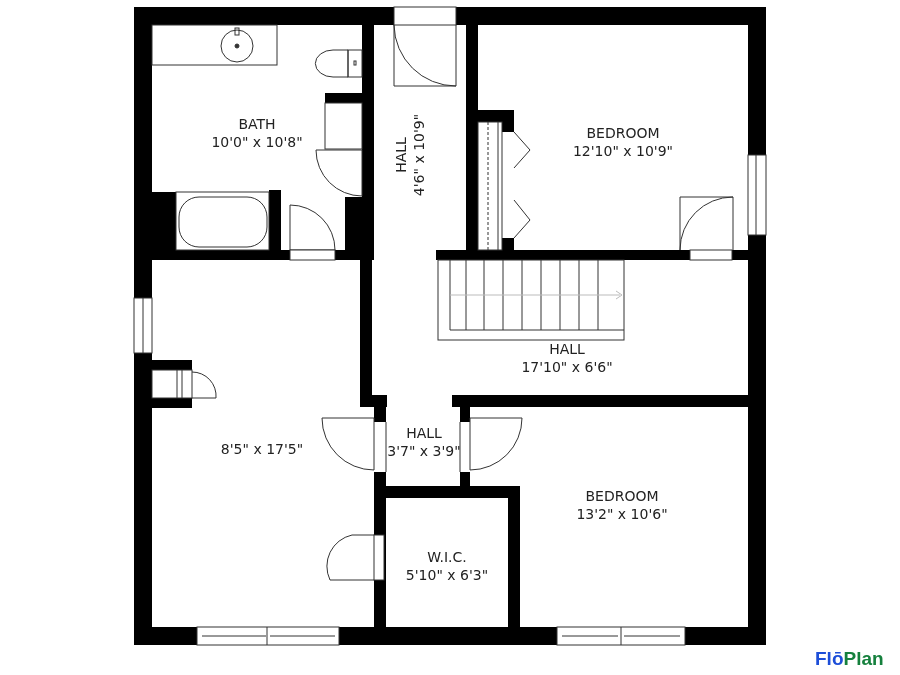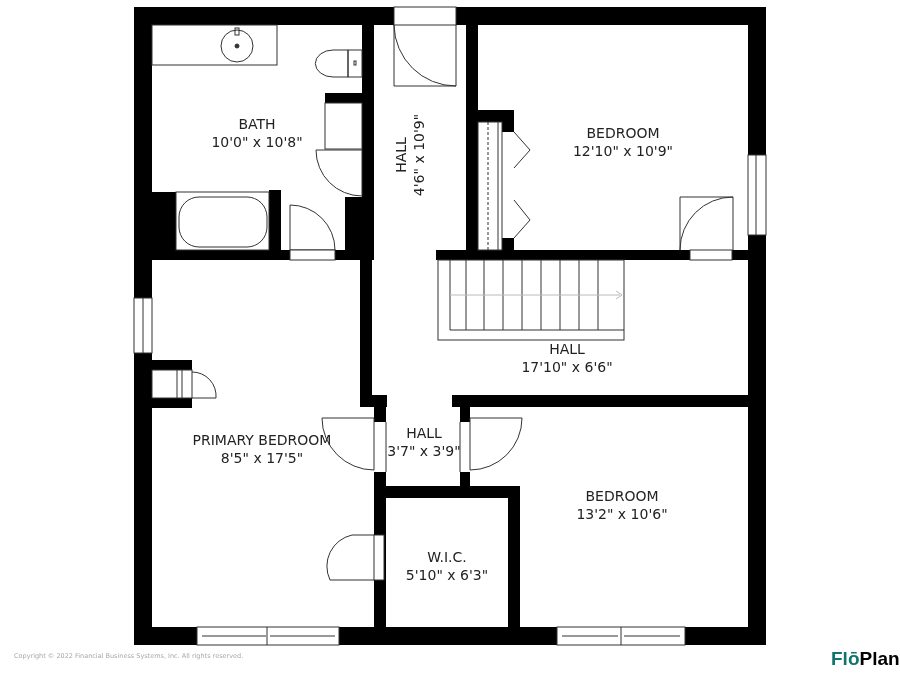--- a/index.html
+++ b/index.html
@@ -5,22 +5,22 @@
   html, body { margin:0; padding:0; background:#ffffff; }
   body { width:900px; height:675px; position:relative; overflow:hidden; font-family:"DejaVu Sans", sans-serif; }
   #plan { position:absolute; left:0; top:0; width:900px; height:675px; }
   .lbl { position:absolute; text-align:center; color:#222; font-size:14px; line-height:18px; white-space:nowrap; transform:translate(-50%,-50%); }
   .lbl .n, .lbl .d { display:block; }
   .vert { transform:translate(-50%,-50%) rotate(-90deg); }
   .disclaimer { position:absolute; left:14px; top:652px; font-size:6.5px; line-height:8px; color:#a8a8a8; }
   .disclaimer span { display:block; }
   .disclaimer .l1 { padding-left:17px; }
   .brand { position:absolute; left:815px; top:648px; font-size:19px; font-family:"Liberation Sans", sans-serif; font-weight:bold; letter-spacing:0px; }
-  .brand .a { color:#0f766e;margin-left:16px; }
-  .brand .b { color:#000000; }
+  .brand .a { color:#1d4ed8; }
+  .brand .b { color:#15803d; }
 </style>
 </head>
 <body>
 
 <svg id="plan" viewBox="0 0 900 675" xmlns="http://www.w3.org/2000/svg">
   <g fill="#000">
 
     <rect x="134" y="7" width="632" height="18"></rect>
     <rect x="134" y="7" width="18" height="638"></rect>
     <rect x="748" y="7" width="18" height="638"></rect>
@@ -154,35 +154,33 @@
 </div>
 <div class="lbl" style="left:623px;top:142px;">
   <span class="n">BEDROOM</span>
   <span class="d">12'10" x 10'9"</span>
 </div>
 <div class="lbl" style="left:567px;top:358px;">
   <span class="n">HALL</span>
   <span class="d">17'10" x 6'6"</span>
 </div>
 <div class="lbl" style="left:262px;top:449px;">
-  <span class="n">PRIMARY BEDROOM</span>
   <span class="d">8'5" x 17'5"</span>
 </div>
 <div class="lbl" style="left:424px;top:442px;">
   <span class="n">HALL</span>
   <span class="d">3'7" x 3'9"</span>
 </div>
 <div class="lbl" style="left:622px;top:505px;">
   <span class="n">BEDROOM</span>
   <span class="d">13'2" x 10'6"</span>
 </div>
 <div class="lbl" style="left:447px;top:566px;">
   <span class="n">W.I.C.</span>
   <span class="d">5'10" x 6'3"</span>
 </div>
 
 <div class="disclaimer">
-  <span>Copyright © 2022 Financial Business Systems, Inc. All rights reserved.</span>
 </div>
 
 <div class="brand">
   <span class="a">Flō</span><span class="b">Plan</span>
 </div>
 
 </body></html>

